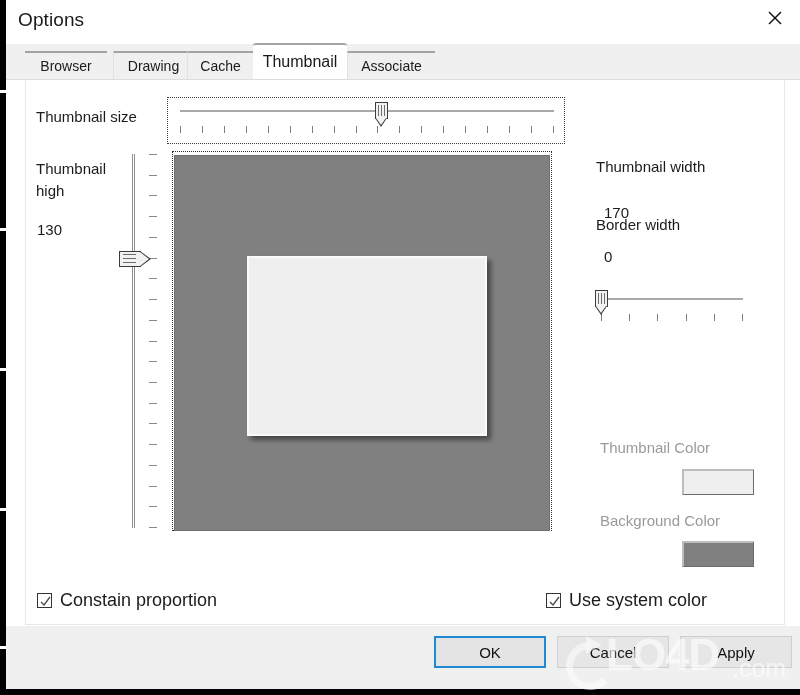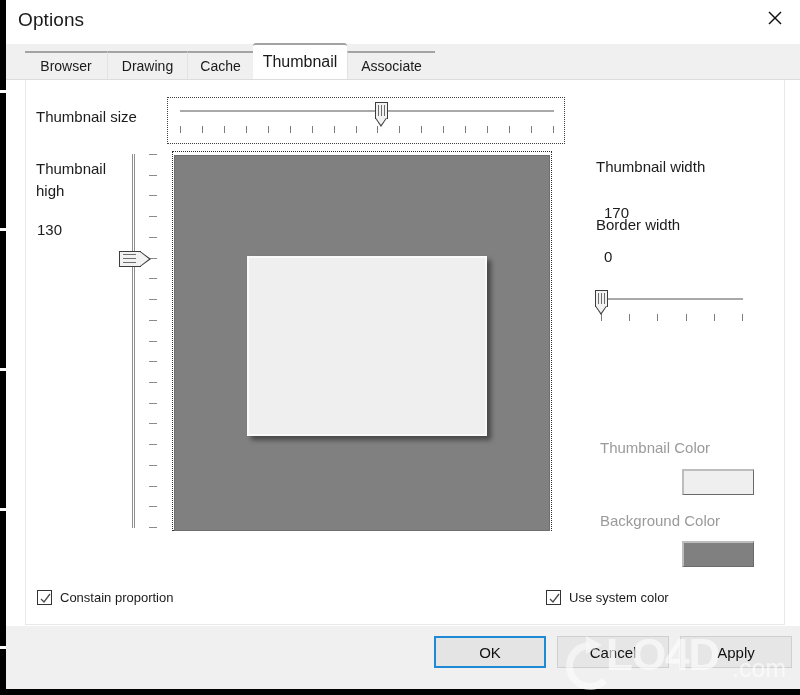--- a/index.html
+++ b/index.html
@@ -317,21 +317,21 @@
   .cbox {
     width: 15px; height: 15px;
     border: 1px solid #333333;
     background: #ffffff;
     position: relative;
     flex: 0 0 auto;
   }
   .cbox svg { position: absolute; left: 1px; top: 1px; }
   .cbrow span.t {
     margin-left: 8px;
-    font-size: 13px;
+    font-size: 18px;
     color: #1b1b1b;
     white-space: nowrap;
   }
 
   
   #footer {
     position: absolute;
     left: 6px; top: 626px;
     width: 794px; height: 63px;
     background: #f0f0f0;
@@ -407,21 +407,21 @@
         <line x1="1" y1="1" x2="13" y2="13" stroke="#101010" stroke-width="1.4"></line>
         <line x1="13" y1="1" x2="1" y2="13" stroke="#101010" stroke-width="1.4"></line>
       </svg>
     </div>
   </div>
 
   <div id="tabstrip">
       <div class="tab first" style="left: 19px; width: 82px;">
         <span>Browser</span>
       </div>
-      <div class="tab" style="left: 101px; width: 80px;">
+      <div class="tab" style="left: 107px; width: 80px;">
         <span>Drawing</span>
       </div>
       <div class="tab" style="left: 181px; width: 66px;">
         <span>Cache</span>
       </div>
       <div class="tab selected" style="left: 247px; width: 94px;">
         <span>Thumbnail</span>
       </div>
       <div class="tab" style="left: 341px; width: 88px;">
         <span>Associate</span>

